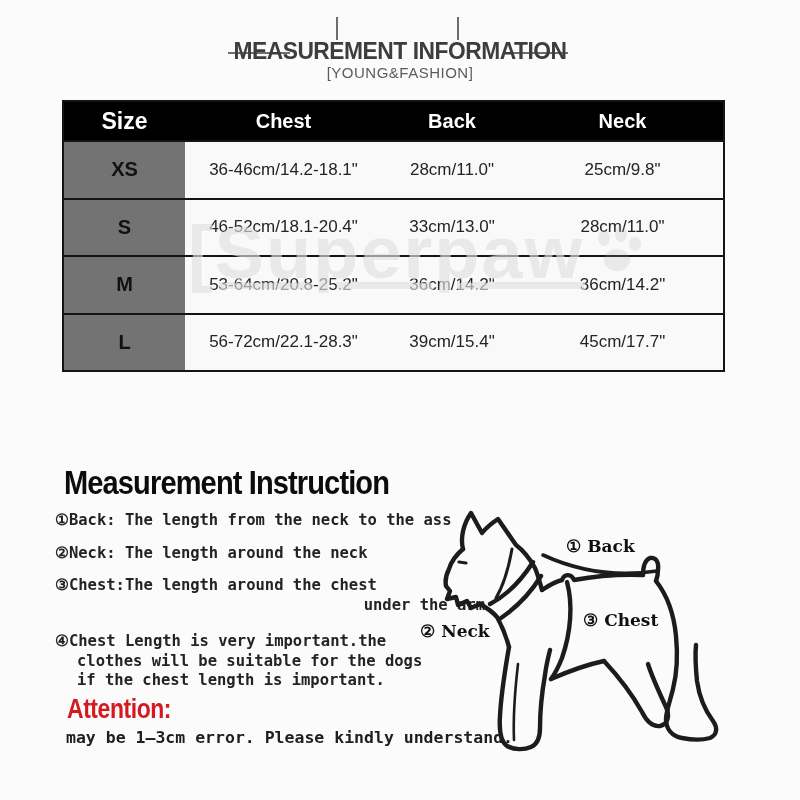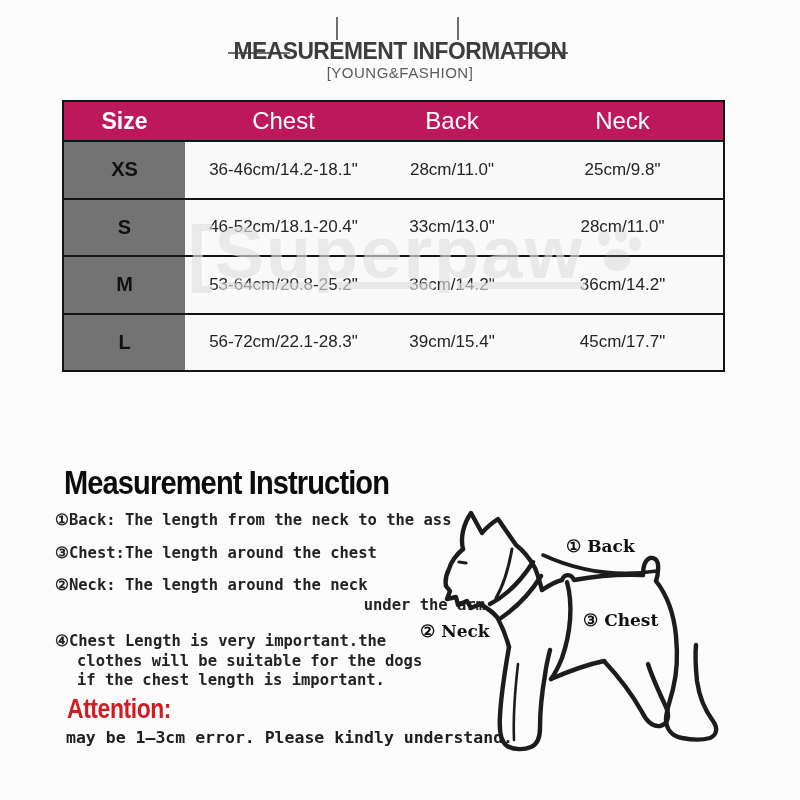--- a/index.html
+++ b/index.html
@@ -14,25 +14,25 @@
       font-size:24px;font-weight:700;color:#3d3d3d;letter-spacing:-0.5px;
       transform:scaleX(.95);}
   .sub-title{left:0;width:800px;top:64px;text-align:center;
       font-size:15px;color:#5c5c5c;letter-spacing:.5px;}
 
   
   .table{left:62px;top:100px;width:663px;height:272px;
       border:2px solid #141414;box-sizing:border-box;
       display:flex;flex-direction:column;background:#f9f9f9;}
   .tr{display:flex;flex:1;border-top:2px solid #141414;}
-  .tr.head{border-top:none;flex:0 0 38px;background:#be185d;color:#fff;}
+  .tr.head{border-top:none;flex:0 0 38px;background:#000000;color:#fff;}
   .th,.td{display:flex;align-items:center;justify-content:center;box-sizing:border-box;}
   .c0{width:121px;} .c1{width:197px;} .c2{width:140px;} .c3{width:201px;}
   .th.c0{font-size:23px;font-weight:700;}
-  .th{font-size:24px;font-weight:400;}
+  .th{font-size:20px;font-weight:700;}
   .td{font-size:17px;color:#242424;font-weight:500;background:#f9f9f9;}
   .td.c0{background:#737373;color:#111;font-size:20px;font-weight:600;}
 
   
   .watermark{left:188px;top:210px;font-size:74px;font-weight:700;
       letter-spacing:2px;color:rgba(170,170,170,0.22);
       text-shadow:1px 1px 0 rgba(255,255,255,0.55);
       pointer-events:none;white-space:nowrap;display:flex;align-items:center;text-decoration:underline;}
   .watermark svg{margin-left:4px;opacity:.9;}
 
@@ -113,22 +113,22 @@
       <ellipse cx="33" cy="10" rx="6" ry="8"></ellipse>
       <ellipse cx="47" cy="20" rx="6" ry="7"></ellipse>
       <ellipse cx="29" cy="36" rx="13" ry="11"></ellipse>
     </g>
   </svg>
 </div>
 
 <div class="abs inst-heading">Measurement Instruction</div>
 <div class="abs inst">
   <div class="line">①Back: The length from the neck to the ass</div>
+  <div class="line gap">②Neck: The length around the neck</div>
   <div class="line gap">③Chest:The length around the chest</div>
-  <div class="line gap">②Neck: The length around the neck</div>
   <div class="line ind-deep">under the arm</div>
   <div class="line gap2">④Chest Length is very important.the</div>
   <div class="line ind">clothes will be suitable for the dogs</div>
   <div class="line ind">if the chest length is important.</div>
 </div>
 
 <div class="abs att-heading" style="color:#d21a20;">Attention:</div>
 <div class="abs att-body">
   <div>may be 1–3cm error. Please kindly understand.</div>
 </div>

